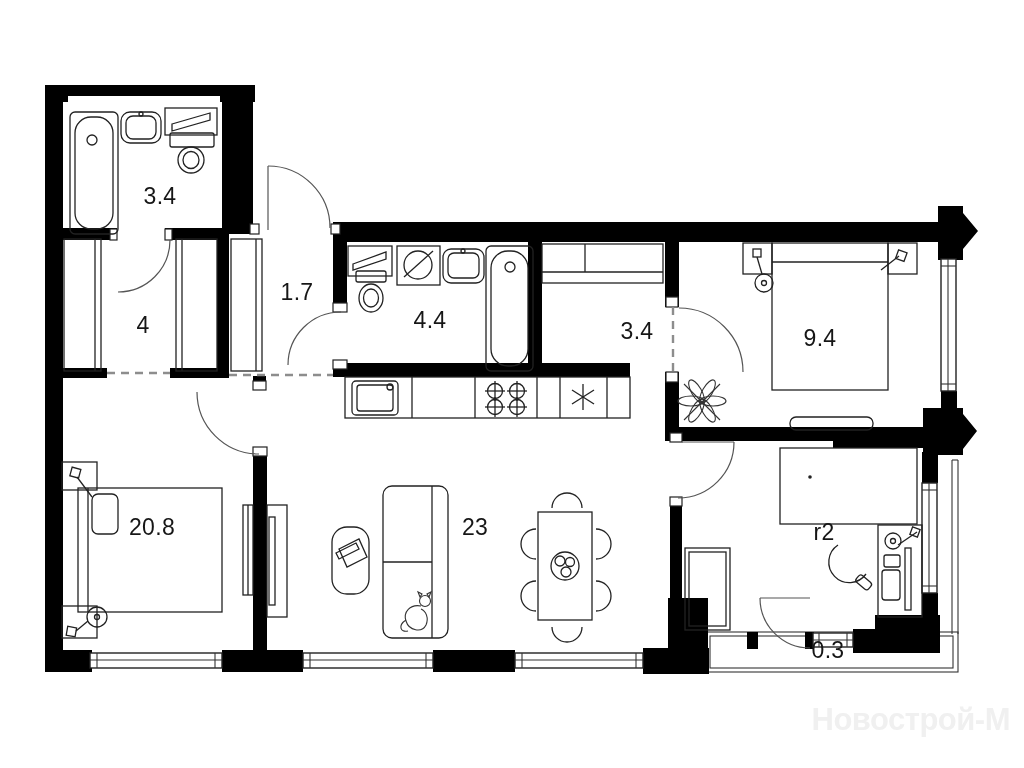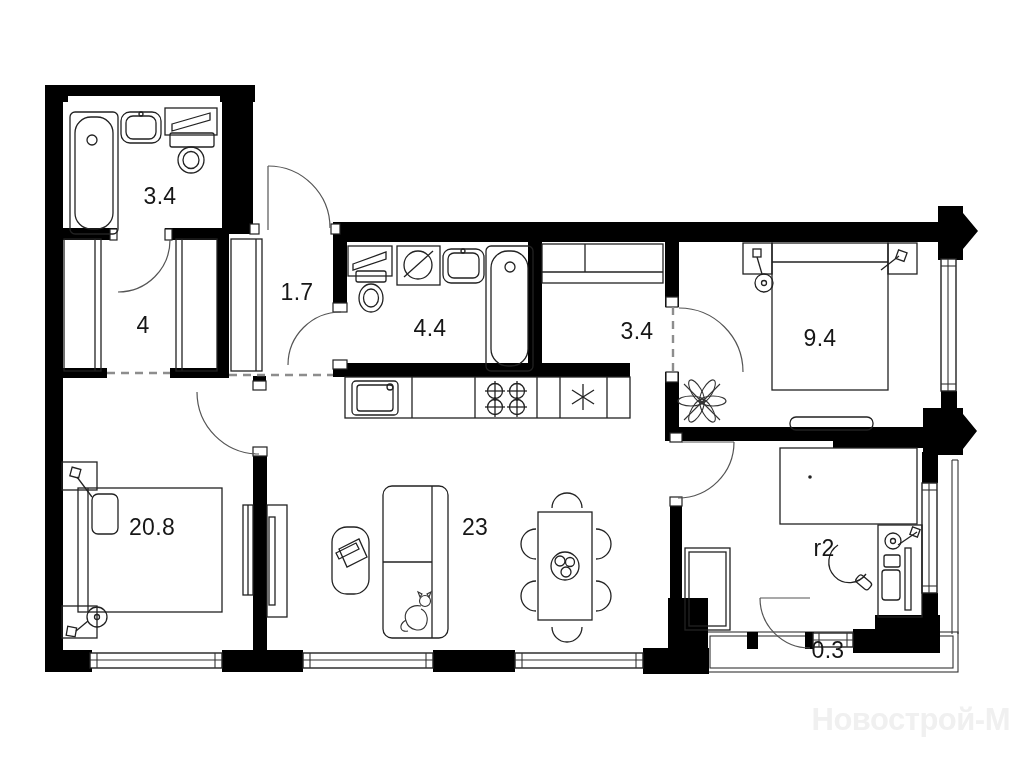--- a/index.html
+++ b/index.html
@@ -368,22 +368,22 @@
     <g>
           <path class="f" d="M 838 545 A 20.5 20.5 0 1 0 866 574"></path>
           <rect class="f" x="856" y="578" width="16" height="9" rx="3" transform="rotate(40 864 582)"></rect>
         </g>
   </g>
 </svg>
 
 <div class="lbl" style="left:160px;top:196px">3.4</div>
 <div class="lbl" style="left:143px;top:325px">4</div>
 <div class="lbl" style="left:297px;top:292px">1.7</div>
-<div class="lbl" style="left:430px;top:328px">4.4</div>
+<div class="lbl" style="left:430px;top:320px">4.4</div>
 <div class="lbl" style="left:637px;top:331px">3.4</div>
 <div class="lbl" style="left:820px;top:338px">9.4</div>
 <div class="lbl" style="left:152px;top:527px">20.8</div>
 <div class="lbl" style="left:475px;top:527px">23</div>
-<div class="lbl" style="left:824px;top:548px">r2</div>
+<div class="lbl" style="left:824px;top:532px">r2</div>
 <div class="lbl" style="left:828px;top:650px">0.3</div>
 
 <div class="watermark">Новострой-М</div>
 </div>
 
 </body></html>

